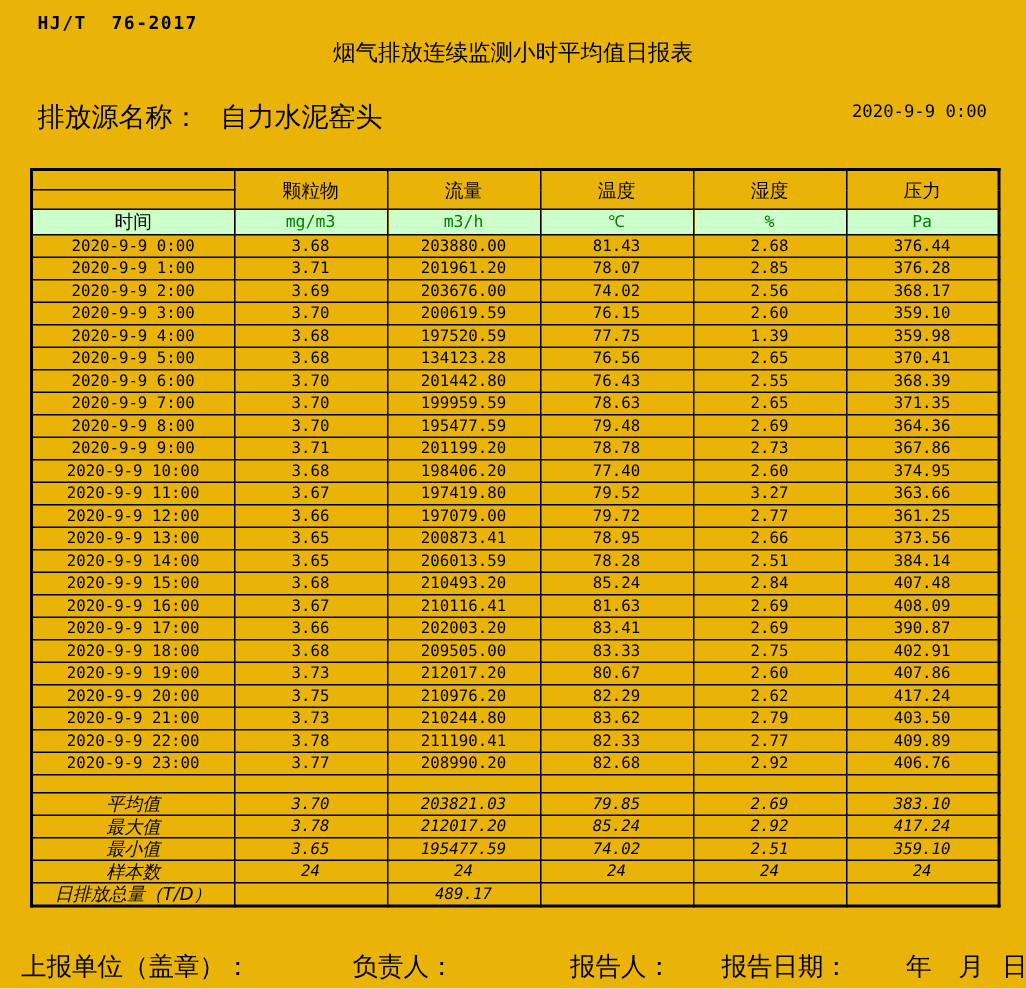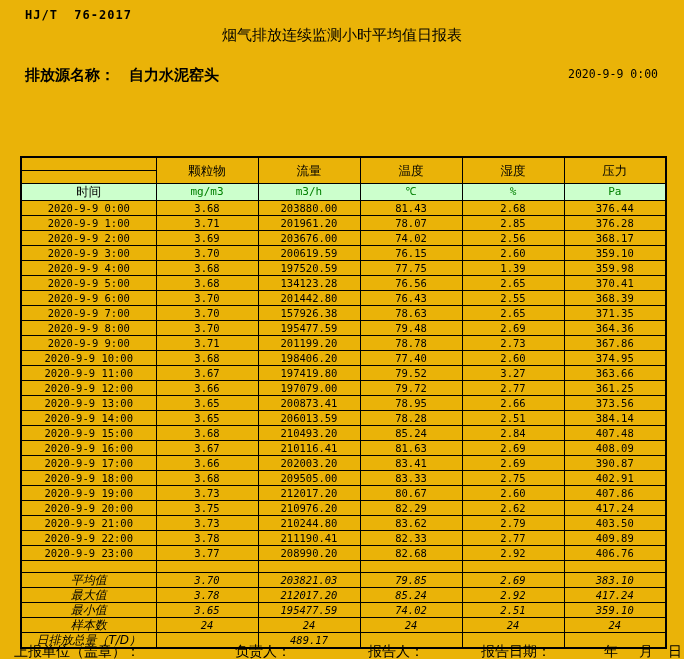--- a/index.html
+++ b/index.html
@@ -1,37 +1,37 @@
 <!DOCTYPE html>
 <html><head>
 <meta charset="utf-8">
 <style>
   html,body{margin:0;padding:0;background:#fff;}
   body{width:684px;height:659px;font-family:"DejaVu Sans",sans-serif;color:#000;}
   .page{position:relative;width:684px;height:659px;overflow:hidden;background:#eab308;}
   .std{position:absolute;top:8px;left:25px;font-family:"DejaVu Sans Mono",monospace;font-weight:bold;font-size:12px;letter-spacing:1px;white-space:pre;}
   .title{position:absolute;top:26px;left:0;width:684px;text-align:center;font-weight:normal;font-size:15px;}
-  .source{position:absolute;top:66px;left:25px;font-weight:bold;font-size:15px;}
+  .source{position:absolute;top:66px;left:25px;font-weight:normal;font-size:18px;}
   .source .src-name{margin-left:14px;}
   .rpt-time{position:absolute;top:67px;right:26px;font-family:"DejaVu Sans Mono",monospace;font-size:11.5px;}
-  table.report{position:absolute;top:112px;left:20px;width:645px;border-collapse:collapse;table-layout:fixed;border:2px solid #000;margin-top:44px;}
+  table.report{position:absolute;top:112px;left:20px;width:645px;border-collapse:collapse;table-layout:fixed;border:2px solid #000;}
   table.report td{border:1px solid #000;text-align:center;padding:0;vertical-align:middle;font-size:11px;overflow:hidden;white-space:nowrap;}
   tr.h1 td,tr.h2 td{height:12px;line-height:12px;font-size:12.5px;}
   tr.unit-row td{height:16px;line-height:16px;background:#ccffcc;color:#008000;font-family:"DejaVu Sans Mono",monospace;font-size:11px;}
   tr.unit-row td.time-h{color:#000;font-family:"DejaVu Sans",sans-serif;font-size:12.5px;}
   tr.data-row td{height:14px;line-height:14px;font-family:"DejaVu Sans Mono",monospace;font-size:10.5px;}
   tr.spacer-row td{height:11px;line-height:11px;}
   tr.summary-row td{height:14px;line-height:14px;font-family:"DejaVu Sans Mono",monospace;font-size:10.5px;font-style:italic;}
   tr.summary-row td.lbl{font-family:"DejaVu Sans",sans-serif;font-size:12px;}
   .footnote{position:absolute;top:615px;left:14px;font-size:12px;}
-  .signs{position:absolute;top:633px;left:0;width:684px;height:16px;font-size:14px;margin-top:10px;}
+  .signs{position:absolute;top:633px;left:0;width:684px;height:16px;font-size:17px;}
   .signs span{position:absolute;top:0;white-space:nowrap;}
   .lab-unit{left:14px;}
   .lab-resp{left:235px;}
-  .lab-reporter{left:368px;}
+  .lab-reporter{left:380px;}
   .lab-date{left:481px;}
   .lab-year{left:604px;}
   .lab-month{left:639px;}
   .lab-day{left:668px;}
 </style>
 </head>
 <body>
 
 <div class="page">
 
@@ -126,21 +126,21 @@
           <td>2020-9-9 6:00</td>
           <td>3.70</td>
           <td>201442.80</td>
           <td>76.43</td>
           <td>2.55</td>
           <td>368.39</td>
         </tr>
         <tr class="data-row">
           <td>2020-9-9 7:00</td>
           <td>3.70</td>
-          <td>157926.38</td>
+          <td>199959.59</td>
           <td>78.63</td>
           <td>2.65</td>
           <td>371.35</td>
         </tr>
         <tr class="data-row">
           <td>2020-9-9 8:00</td>
           <td>3.70</td>
           <td>195477.59</td>
           <td>79.48</td>
           <td>2.69</td>

